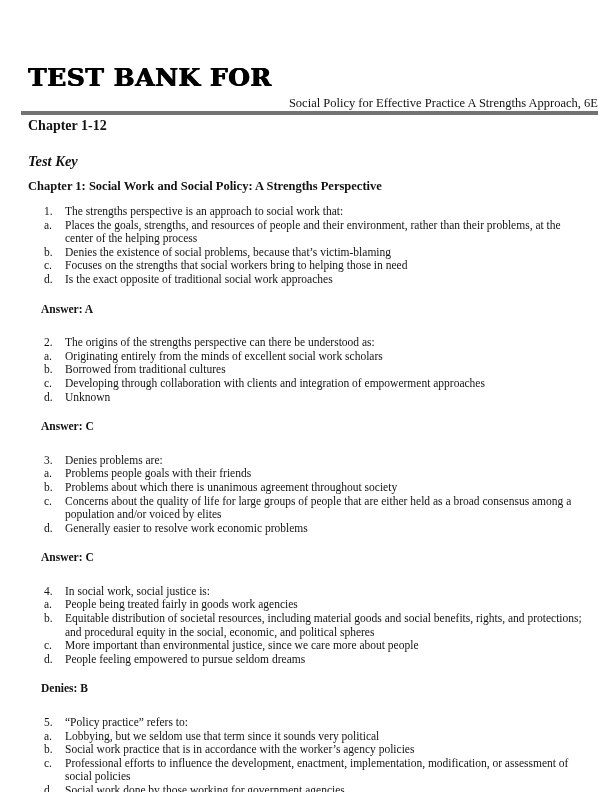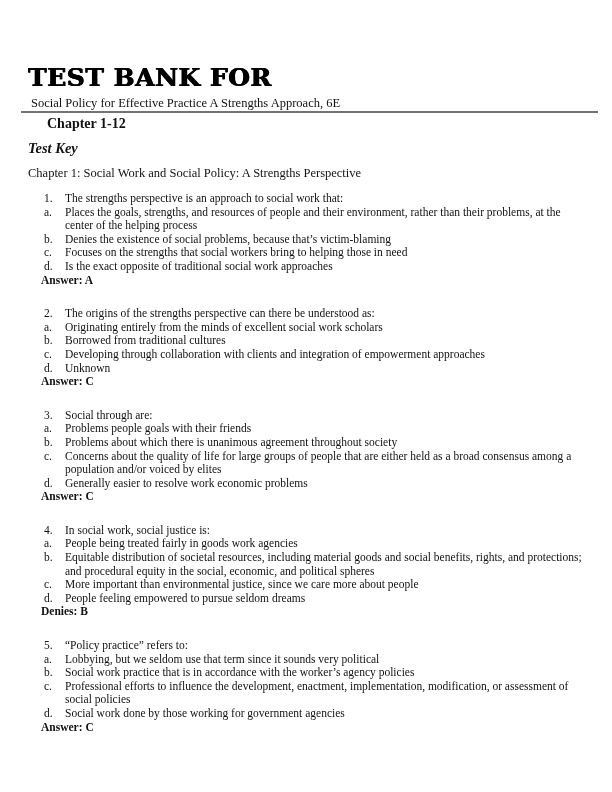--- a/index.html
+++ b/index.html
@@ -25,43 +25,43 @@
     font-family: "DejaVu Serif", serif;
     font-weight: bold;
     font-size: 25px;
     line-height: 30px;
     letter-spacing: 0.5px;
     color: #000;
     text-shadow: 0.6px 0 0 #000, -0.3px 0 0 #000;
   }
   .subtitle-row {
     margin-left: -7px;               
-    border-bottom: 2px solid #737373;
+    border-bottom: 4px solid #737373;
     padding-left: 10px;              
     padding-bottom: 1px;
     margin-top: 3px;
     font-size: 12.5px;
     line-height: 14px;
+    text-align: right;
   }
   .chapter-range {
     font-weight: bold;
     font-size: 14px;
     line-height: 17px;
     margin-top: 2px;
-    margin-left: 19px;
   }
   .test-key {
     font-weight: bold;
     font-style: italic;
     font-size: 14.5px;
     line-height: 16px;
-    margin-top: 8px;
+    margin-top: 19px;
   }
   .chapter-heading {
-    font-weight: normal;
+    font-weight: bold;
     font-size: 12.5px;
     line-height: 14px;
     margin-top: 10px;
   }
   .questions {
     margin-top: 12px;
     font-size: 11.5px;
     line-height: 13.6px;
   }
   .question {
@@ -76,21 +76,21 @@
     flex: 0 0 24px;
     padding-left: 3px;
     box-sizing: border-box;
   }
   .qtext {
     flex: 1 1 auto;
     max-width: 519px;
   }
   .answer {
     font-weight: bold;
-    margin-top: 0px;
+    margin-top: 16px;
   }
 </style>
 </head>
 <body>
 
 <div class="page">
 
   <div class="doc-title">TEST BANK FOR</div>
 
   <div class="subtitle-row">
@@ -149,21 +149,21 @@
       <div class="qrow">
         <span class="marker">d.</span>
         <span class="qtext">Unknown</span>
       </div>
       <div class="answer">Answer: C</div>
     </div>
 
     <div class="question">
       <div class="qrow">
         <span class="marker">3.</span>
-        <span class="qtext">Social through are:</span>
+        <span class="qtext">Denies problems are:</span>
       </div>
       <div class="qrow">
         <span class="marker">a.</span>
         <span class="qtext">Problems people goals with their friends</span>
       </div>
       <div class="qrow">
         <span class="marker">b.</span>
         <span class="qtext">Problems about which there is unanimous agreement throughout society</span>
       </div>
       <div class="qrow">

